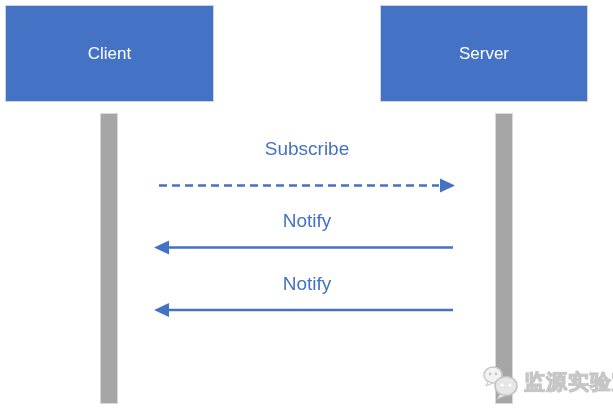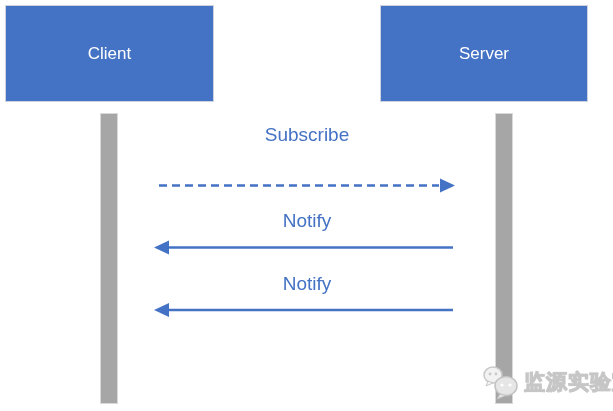--- a/index.html
+++ b/index.html
@@ -44,21 +44,21 @@
   .msg-label {
     position: absolute;
     left: 159px;
     width: 296px;
     text-align: center;
     color: var(--message-text, #4472C4);
     font-size: 19px;
     line-height: 24px;
     white-space: nowrap;
   }
-  .msg-label-0 { top: 123px; }
+  .msg-label-0 { top: 137px; }
   .msg-label-1 { top: 209px; }
   .msg-label-2 { top: 272px; }
   .arrows {
     position: absolute;
     left: 0;
     top: 0;
     pointer-events: none;
   }
   .arrows line {
     stroke: var(--arrow, #4472C4);

